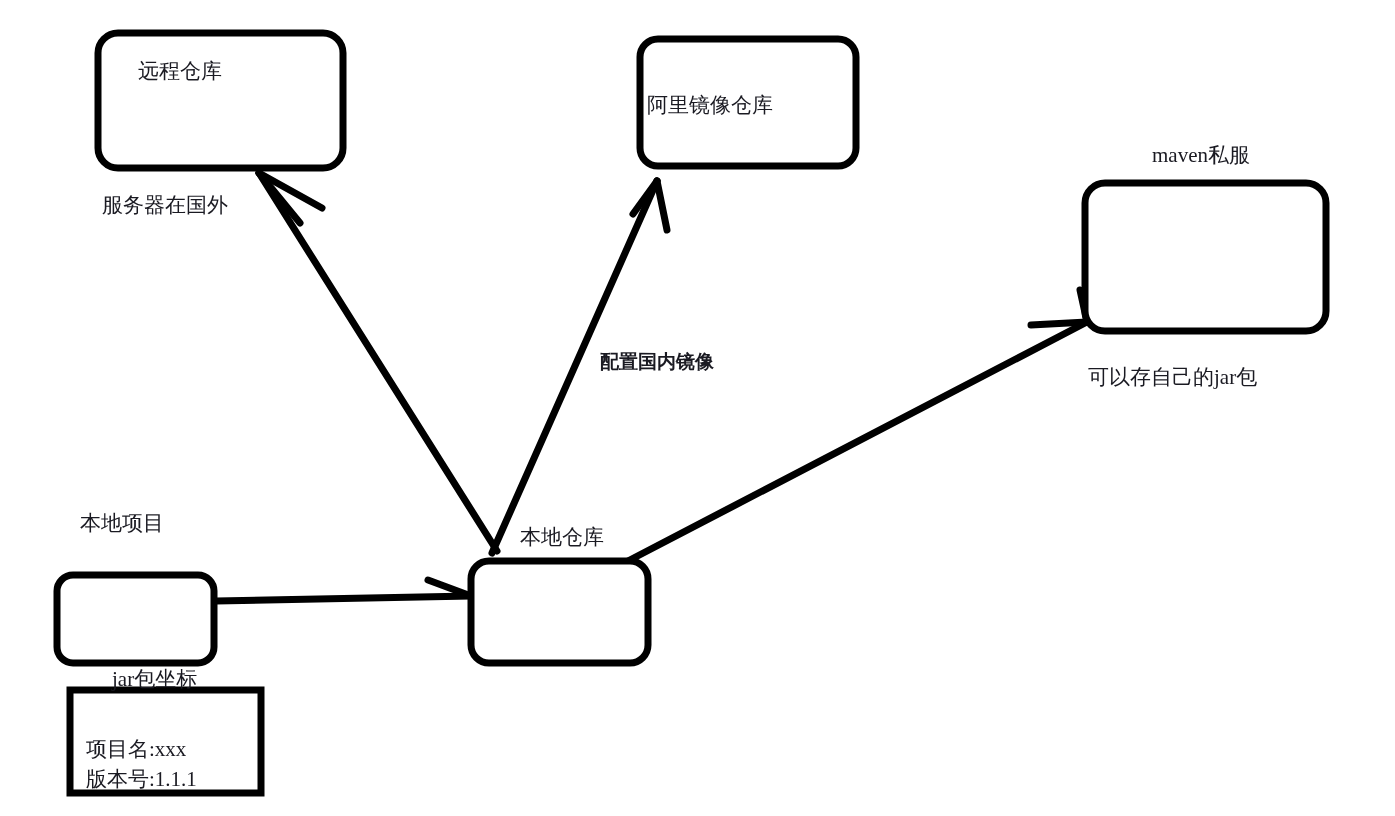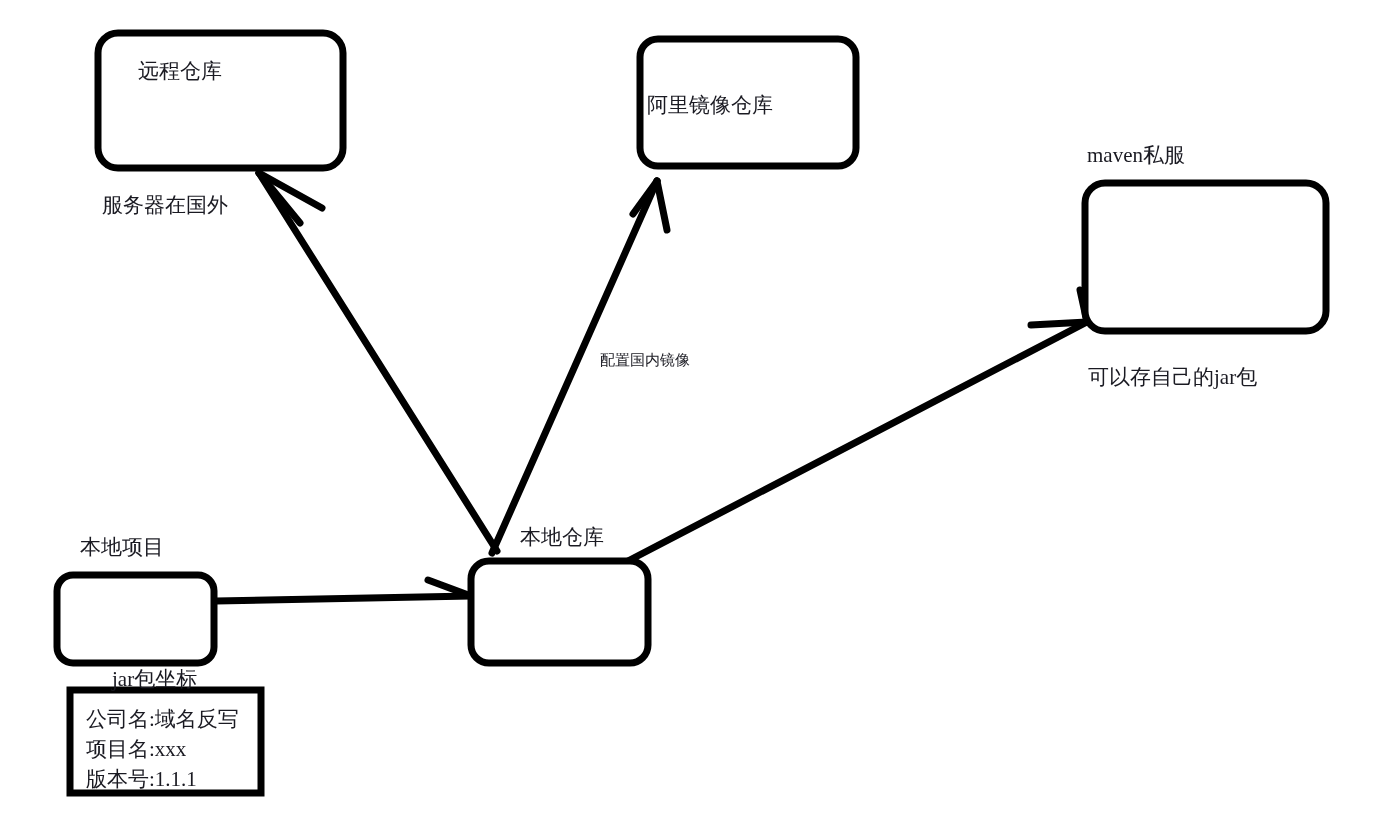--- a/index.html
+++ b/index.html
@@ -37,24 +37,25 @@
     position: absolute;
     color: #1a1a22;
     font-size: 21px;
     line-height: 1.1;
     white-space: nowrap;
     font-family: "Liberation Serif", "DejaVu Serif", serif;
   }
   .edge-label {
     position: absolute;
     color: #1a1a22;
-    font-size: 15px;
+    font-size: 19px;
     line-height: 1.1;
     white-space: nowrap;
     font-family: "Liberation Serif", "DejaVu Serif", serif;
+    font-weight: bold;
   }
   .coord-box-text {
     position: absolute;
     color: #1a1a22;
     font-size: 21px;
     line-height: 30px;
     white-space: nowrap;
     font-family: "Liberation Serif", "DejaVu Serif", serif;
   }
 </style>
@@ -100,31 +101,30 @@
 
     <rect x="70" y="690" width="191" height="103" rx="0" ry="0" fill="#ffffff" stroke="#000000" stroke-width="7"></rect>
   </svg>
 
   <div class="node-label" style="left:119px; top:60px;margin-left:19px;">远程仓库</div>
 
   <div class="note-label" style="left:102px; top:194px;">服务器在国外</div>
 
   <div class="node-label" style="left:647px; top:62px;margin-top:32px;">阿里镜像仓库</div>
 
-  <div class="note-label" style="left:1087px; top:144px;">maven私服</div>
+  <div class="note-label" style="left:1152px; top:144px;">maven私服</div>
 
   <div class="note-label" style="left:1088px; top:366px;">可以存自己的jar包</div>
 
   <div class="node-label" style="left:520px; top:526px;">本地仓库</div>
 
-  <div class="note-label" style="left:80px; top:536px;">本地项目</div>
+  <div class="note-label" style="left:80px; top:513px;font-family:Liberation Mono, monospace;">本地项目</div>
 
   <div class="note-label" style="left:68px; top:668px;margin-left:44px;">jar包坐标</div>
 
   <div class="edge-label" style="left:600px; top:352px;">配置国内镜像</div>
 
-  <div class="coord-box-text" style="left:86px; top:704px;">公司名:域名反写</div>
 
   <div class="coord-box-text" style="left:86px; top:734px;">项目名:xxx</div>
 
   <div class="coord-box-text" style="left:86px; top:764px;">版本号:1.1.1</div>
 
 </div>
 
 </body></html>

